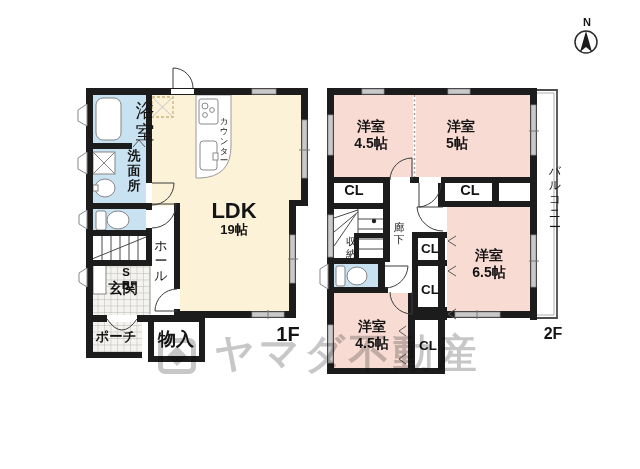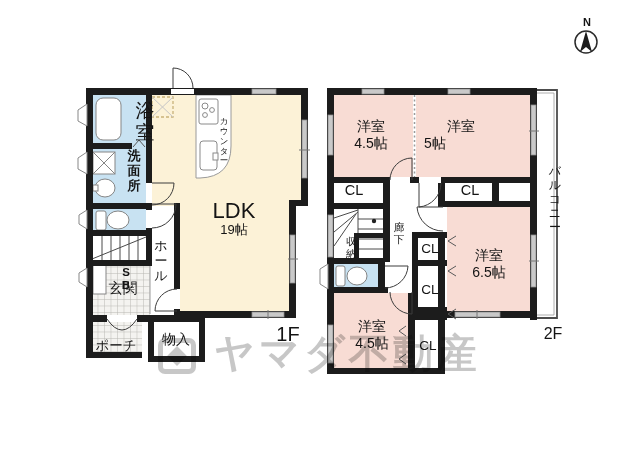--- a/index.html
+++ b/index.html
@@ -1,20 +1,20 @@
 <!DOCTYPE html>
 <html><head>
 <meta charset="utf-8">
 <style>
   html,body{margin:0;padding:0;background:#fff;}
   .stage{position:relative;width:640px;height:469px;background:#ffffff;overflow:hidden;
          font-family:"Liberation Sans","DejaVu Sans",sans-serif;color:#141414;}
   .stage svg{position:absolute;left:0;top:0;}
   .lbl{position:absolute;white-space:nowrap;line-height:1.05;color:#141414;}
-  .h{transform:translate(-50%,-50%);}
+  .h{transform:translate(-50%,-50%);font-weight:bold;}
   .v{transform:translateX(-50%);width:1.08em;line-height:1.16;text-align:center;
      word-break:break-all;white-space:normal;}
   .wm{position:absolute;left:158px;top:333px;display:flex;align-items:flex-start;gap:6px;
       mix-blend-mode:multiply;opacity:.95;pointer-events:none;}
   .wm-logo{display:flex;align-items:center;justify-content:center;width:28px;height:26px;
       border:5px solid rgba(125,125,125,.45);border-radius:7px;margin-top:5px;}
   .wm-diamond{width:14px;height:14px;background:rgba(125,125,125,.45);transform:rotate(45deg);}
   .wm-text{font-size:40px;font-weight:bold;letter-spacing:4px;color:rgba(125,125,125,.45);line-height:1;margin-left:12px;}
   .compass-n{font-weight:bold;}
 </style>
@@ -217,31 +217,31 @@
     <circle cx="586" cy="42" r="11" fill="#ffffff" stroke="#2a2a2a" stroke-width="1.5"></circle>
     <polygon points="586,31 580,52 586,47 592,52" fill="#1b1b1b"></polygon>
   </g>
 </svg>
 
 <div class="lbl v" style="left:145px;top:100px;font-size:19px;">浴室</div>
 <div class="lbl v" style="left:134px;top:148px;font-size:13px;font-weight:bold;">洗面所</div>
 <div class="lbl v" style="left:161px;top:238px;font-size:13px;">ホール</div>
 <div class="lbl v" style="left:99px;top:266px;font-size:11.5px;font-weight:bold;margin-left:27px;">SB</div>
 <div class="lbl h" style="left:123px;top:289px;font-size:14.5px;">玄関</div>
-<div class="lbl h" style="left:116px;top:337px;font-size:13.5px;margin-top:9px;">ポーチ</div>
-<div class="lbl h" style="left:176px;top:339px;font-size:14px;">物入</div>
+<div class="lbl h" style="left:116px;top:337px;font-size:13.5px;">ポーチ</div>
+<div class="lbl h" style="left:176px;top:339px;font-size:18px;">物入</div>
 <div class="lbl h" style="left:234px;top:211px;font-size:22px;">LDK</div>
 <div class="lbl h" style="left:234px;top:230px;font-size:13px;">19帖</div>
 <div class="lbl v" style="left:224px;top:117px;font-size:8.5px;">カウンター</div>
 <div class="lbl h" style="left:288px;top:334px;font-size:20px;">1F</div>
 
 <div class="lbl h" style="left:371px;top:126px;font-size:14px;">洋室</div>
 <div class="lbl h" style="left:371px;top:143px;font-size:14px;">4.5帖</div>
 <div class="lbl h" style="left:461px;top:126px;font-size:14px;">洋室</div>
-<div class="lbl h" style="left:435px;top:143px;font-size:14px;text-align:center;">5帖</div>
+<div class="lbl h" style="left:457px;top:143px;font-size:14px;text-align:center;">5帖</div>
 <div class="lbl h" style="left:354px;top:191px;font-size:14.5px;">CL</div>
 <div class="lbl h" style="left:470px;top:191px;font-size:14.5px;">CL</div>
 <div class="lbl v" style="left:351px;top:236px;font-size:10px;">収納</div>
 <div class="lbl v" style="left:399px;top:221px;font-size:10.5px;">廊下</div>
 <div class="lbl h" style="left:430px;top:249px;font-size:13.5px;">CL</div>
 <div class="lbl h" style="left:430px;top:290px;font-size:13.5px;">CL</div>
 <div class="lbl h" style="left:489px;top:255px;font-size:14px;">洋室</div>
 <div class="lbl h" style="left:489px;top:272px;font-size:14px;">6.5帖</div>
 <div class="lbl h" style="left:372px;top:326px;font-size:14px;">洋室</div>
 <div class="lbl h" style="left:372px;top:343px;font-size:14px;">4.5帖</div>

